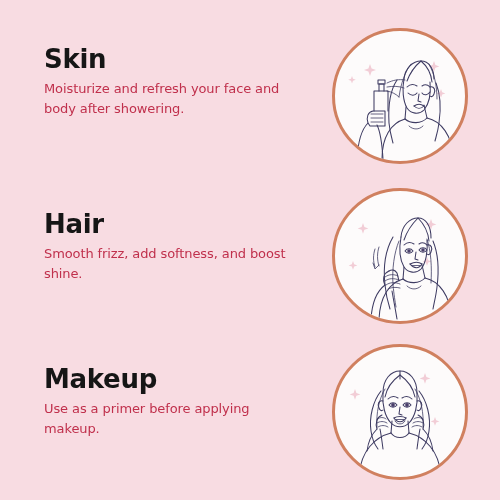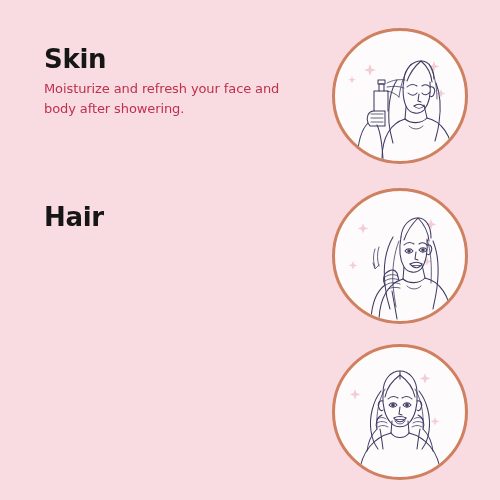--- a/index.html
+++ b/index.html
@@ -30,21 +30,21 @@
     width: 262px;
     height: 500px;
   }
 
   .feature-text {
     position: absolute;
     left: 0;
     width: 262px;
   }
   .feature-text.f0 { top: 44px; }
-  .feature-text.f1 { top: 202px; }
+  .feature-text.f1 { top: 209px; }
   .feature-text.f2 { top: 364px; }
 
   .feature-heading {
     font-family: "DejaVu Sans", sans-serif;
     font-weight: bold;
     font-size: 26px;
     line-height: 30px;
     color: #161616;
     letter-spacing: -0.3px;
     margin: 0 0 5px 0;
@@ -129,22 +129,27 @@
 
   <div class="text-col">
 
     <div class="feature-text f0">
       <h2 class="feature-heading">Skin</h2>
       <p class="feature-body">Moisturize and refresh your face and body after showering.</p>
     </div>
 
     <div class="feature-text f1">
       <h2 class="feature-heading">Hair</h2>
-    </div>
-
+      <p class="feature-body">Smooth frizz, add softness, and boost shine.</p>
+    </div>
+
+    <div class="feature-text f2">
+      <h2 class="feature-heading">Makeup</h2>
+      <p class="feature-body">Use as a primer before applying makeup.</p>
+    </div>
 
   </div>
 
   <div class="circle-col">
 
     <div class="circle-card c0">
       <div class="circle-ring">
         <svg viewBox="0 0 130 130" xmlns="http://www.w3.org/2000/svg">
 
           <path class="sparkle" d="M35,33 L36.6,37.4 L41,39 L36.6,40.6 L35,45 L33.4,40.6 L29,39 L33.4,37.4 Z"></path>

